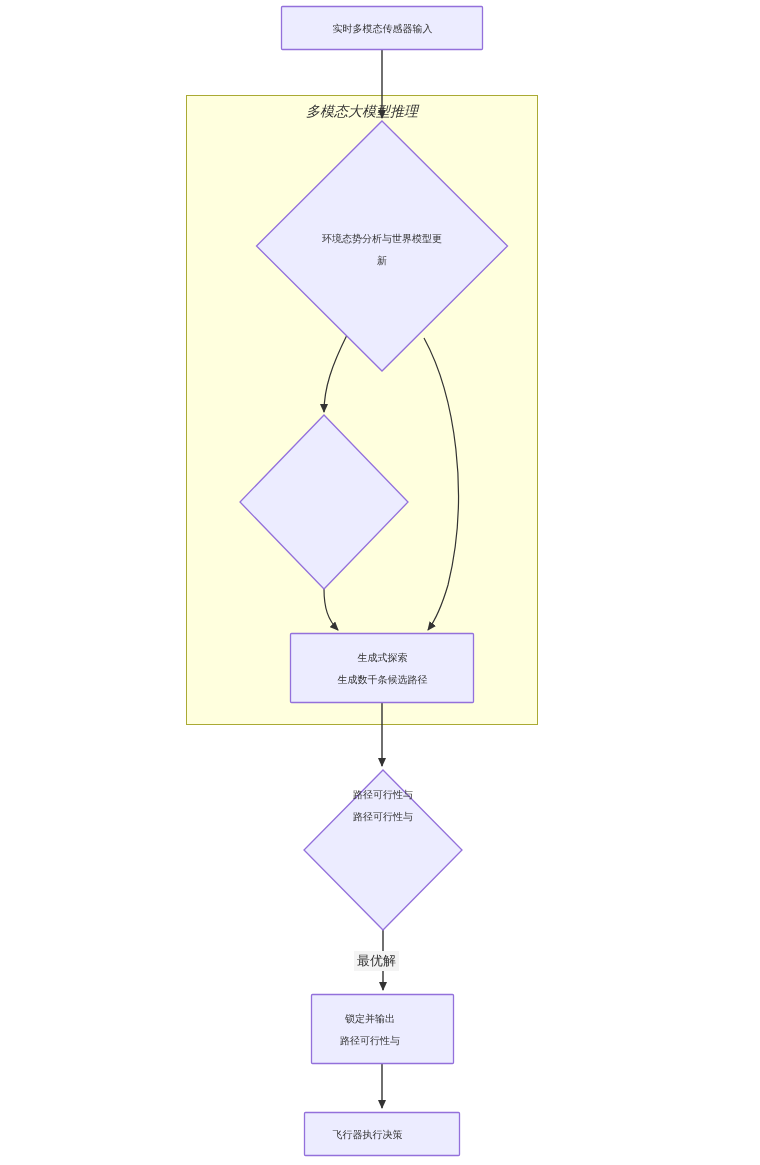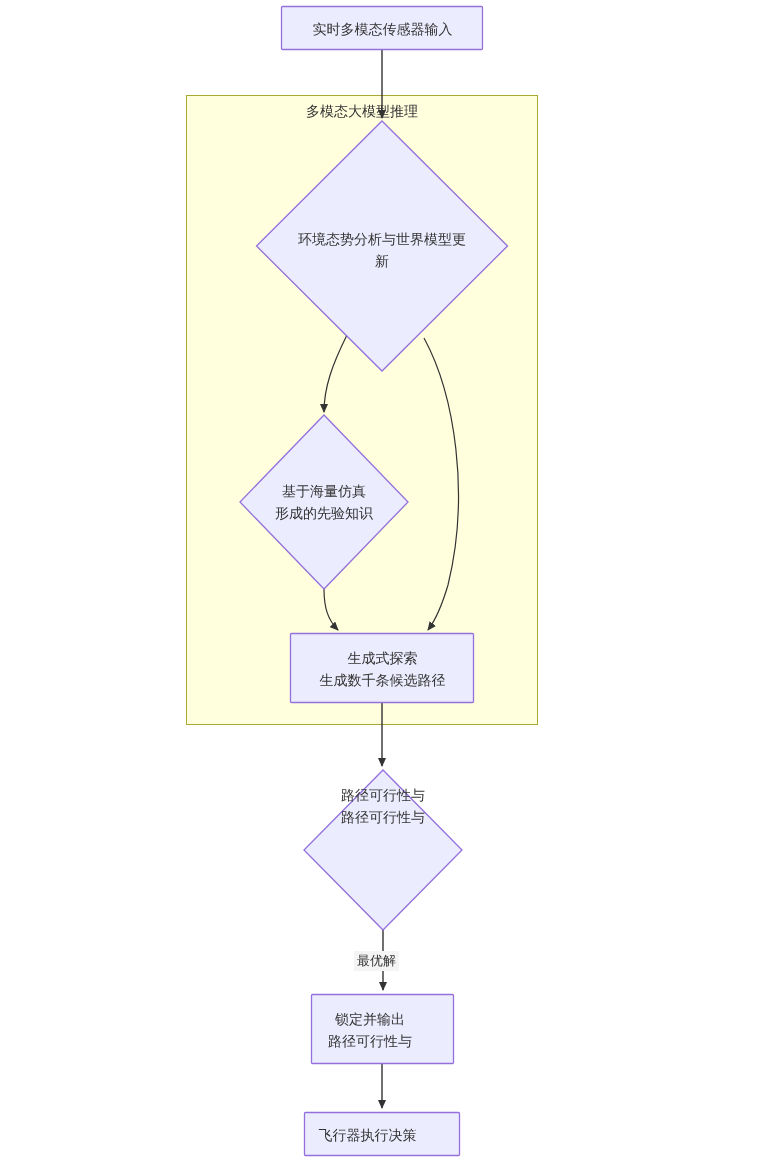--- a/index.html
+++ b/index.html
@@ -28,21 +28,21 @@
     height: 1165px;
   }
   .node-label {
     position: absolute;
     display: flex;
     flex-direction: column;
     align-items: center;
     justify-content: center;
     text-align: center;
     color: #333333;
-    font-size: 14px;
+    font-size: 10px;
     line-height: 22px;
     pointer-events: none;
     white-space: pre-line;
   }
   .node-label span {
     display: block;
   }
   .subgraph-title {
     position: absolute;
     text-align: center;
@@ -95,37 +95,33 @@
 
     <rect x="290.5" y="633.5" width="183" height="69" rx="1" fill="#ECECFF" stroke="#9370DB" stroke-width="1.3"></rect>
 
     <polygon points="383,770 462,850 383,930 304,850" fill="#ECECFF" stroke="#9370DB" stroke-width="1.3"></polygon>
 
     <rect x="311.5" y="994.5" width="142" height="69" rx="1" fill="#ECECFF" stroke="#9370DB" stroke-width="1.3"></rect>
 
     <rect x="304.5" y="1112.5" width="155" height="43" rx="1" fill="#ECECFF" stroke="#9370DB" stroke-width="1.3"></rect>
   </svg>
 
-  <div class="subgraph-title" style="left:186px; top:102px; width:352px;">
+  <div class="subgraph-title" style="left:186px; top:102px; width:352px;font-style:italic;">
     <span>多模态大模型推理</span>
   </div>
 
   <div class="node-label" style="left:282px; top:7px; width:201px; height:43px;">
     <span>实时多模态传感器输入</span>
   </div>
 
   <div class="node-label" style="left:277px; top:216px; width:210px; height:68px;">
     <span>环境态势分析与世界模型更</span>
     <span>新</span>
   </div>
 
-  <div class="node-label" style="left:254px; top:468px; width:140px; height:68px;">
-    <span>基于海量仿真</span>
-    <span>形成的先验知识</span>
-  </div>
 
   <div class="node-label" style="left:291px; top:634px; width:183px; height:69px;border-radius:30px;">
     <span>生成式探索</span>
     <span>生成数千条候选路径</span>
   </div>
 
   <div class="node-label" style="left:313px; top:772px; width:140px; height:68px;">
     <span>路径可行性与</span>
     <span>路径可行性与</span>
   </div>

